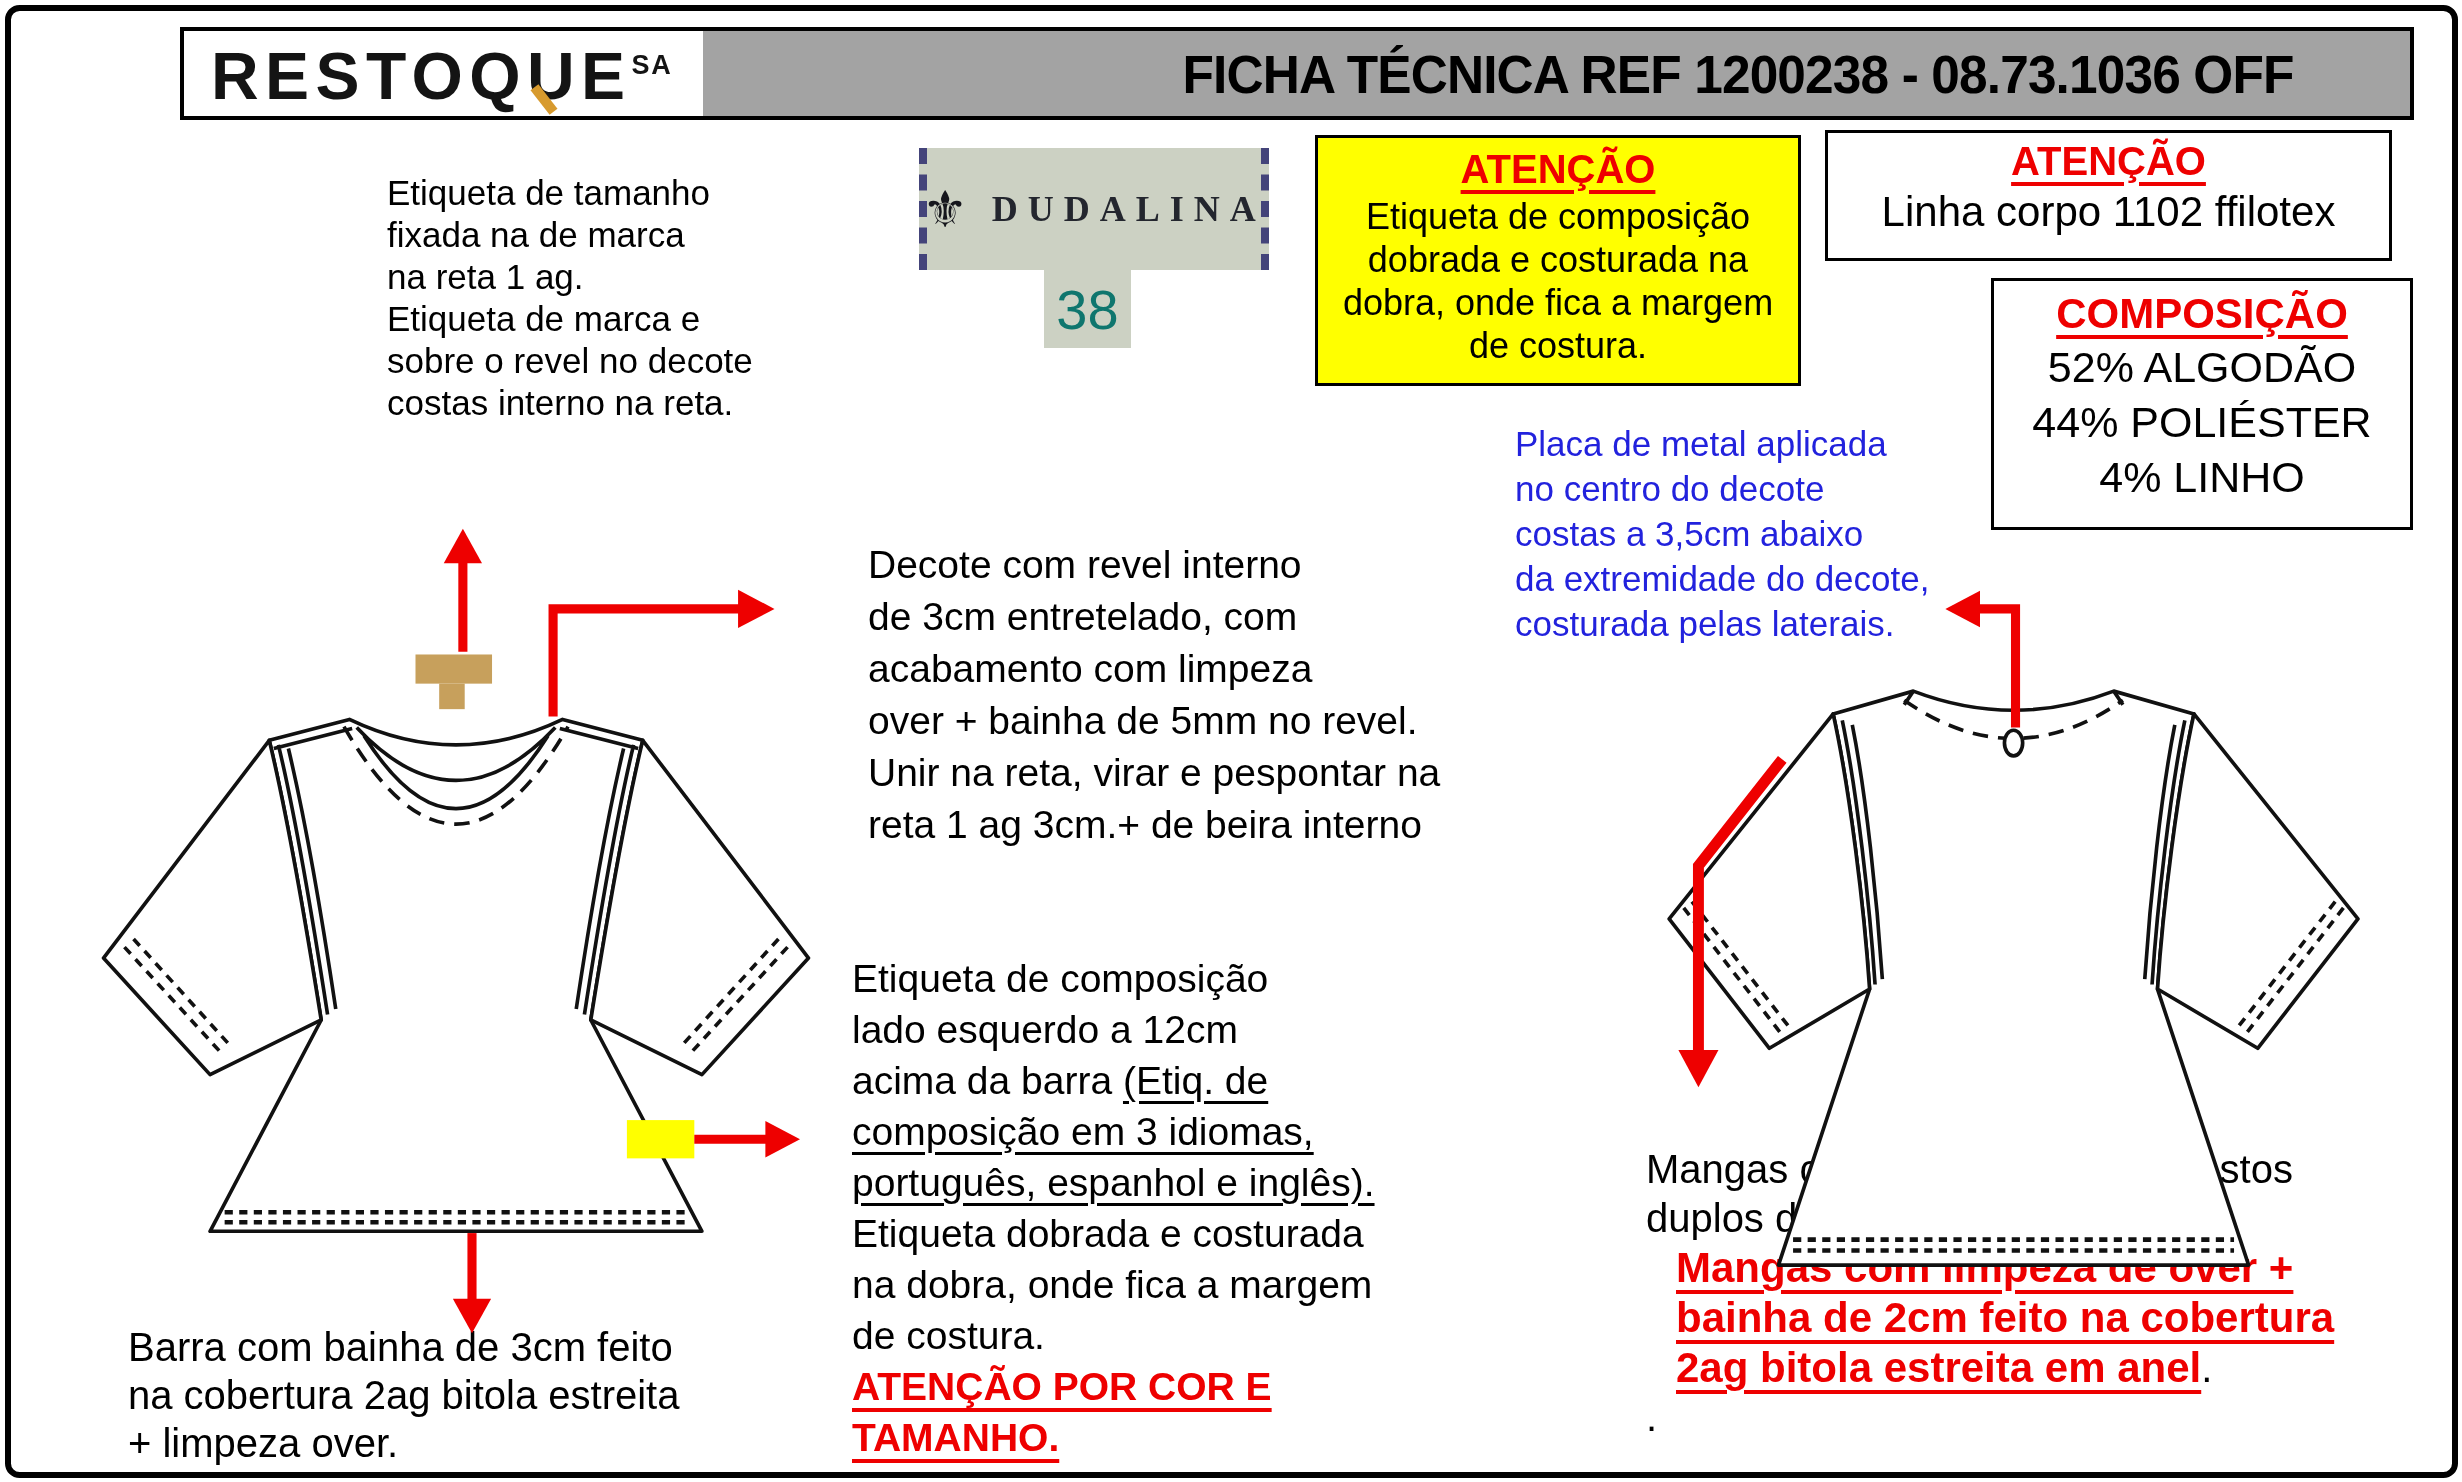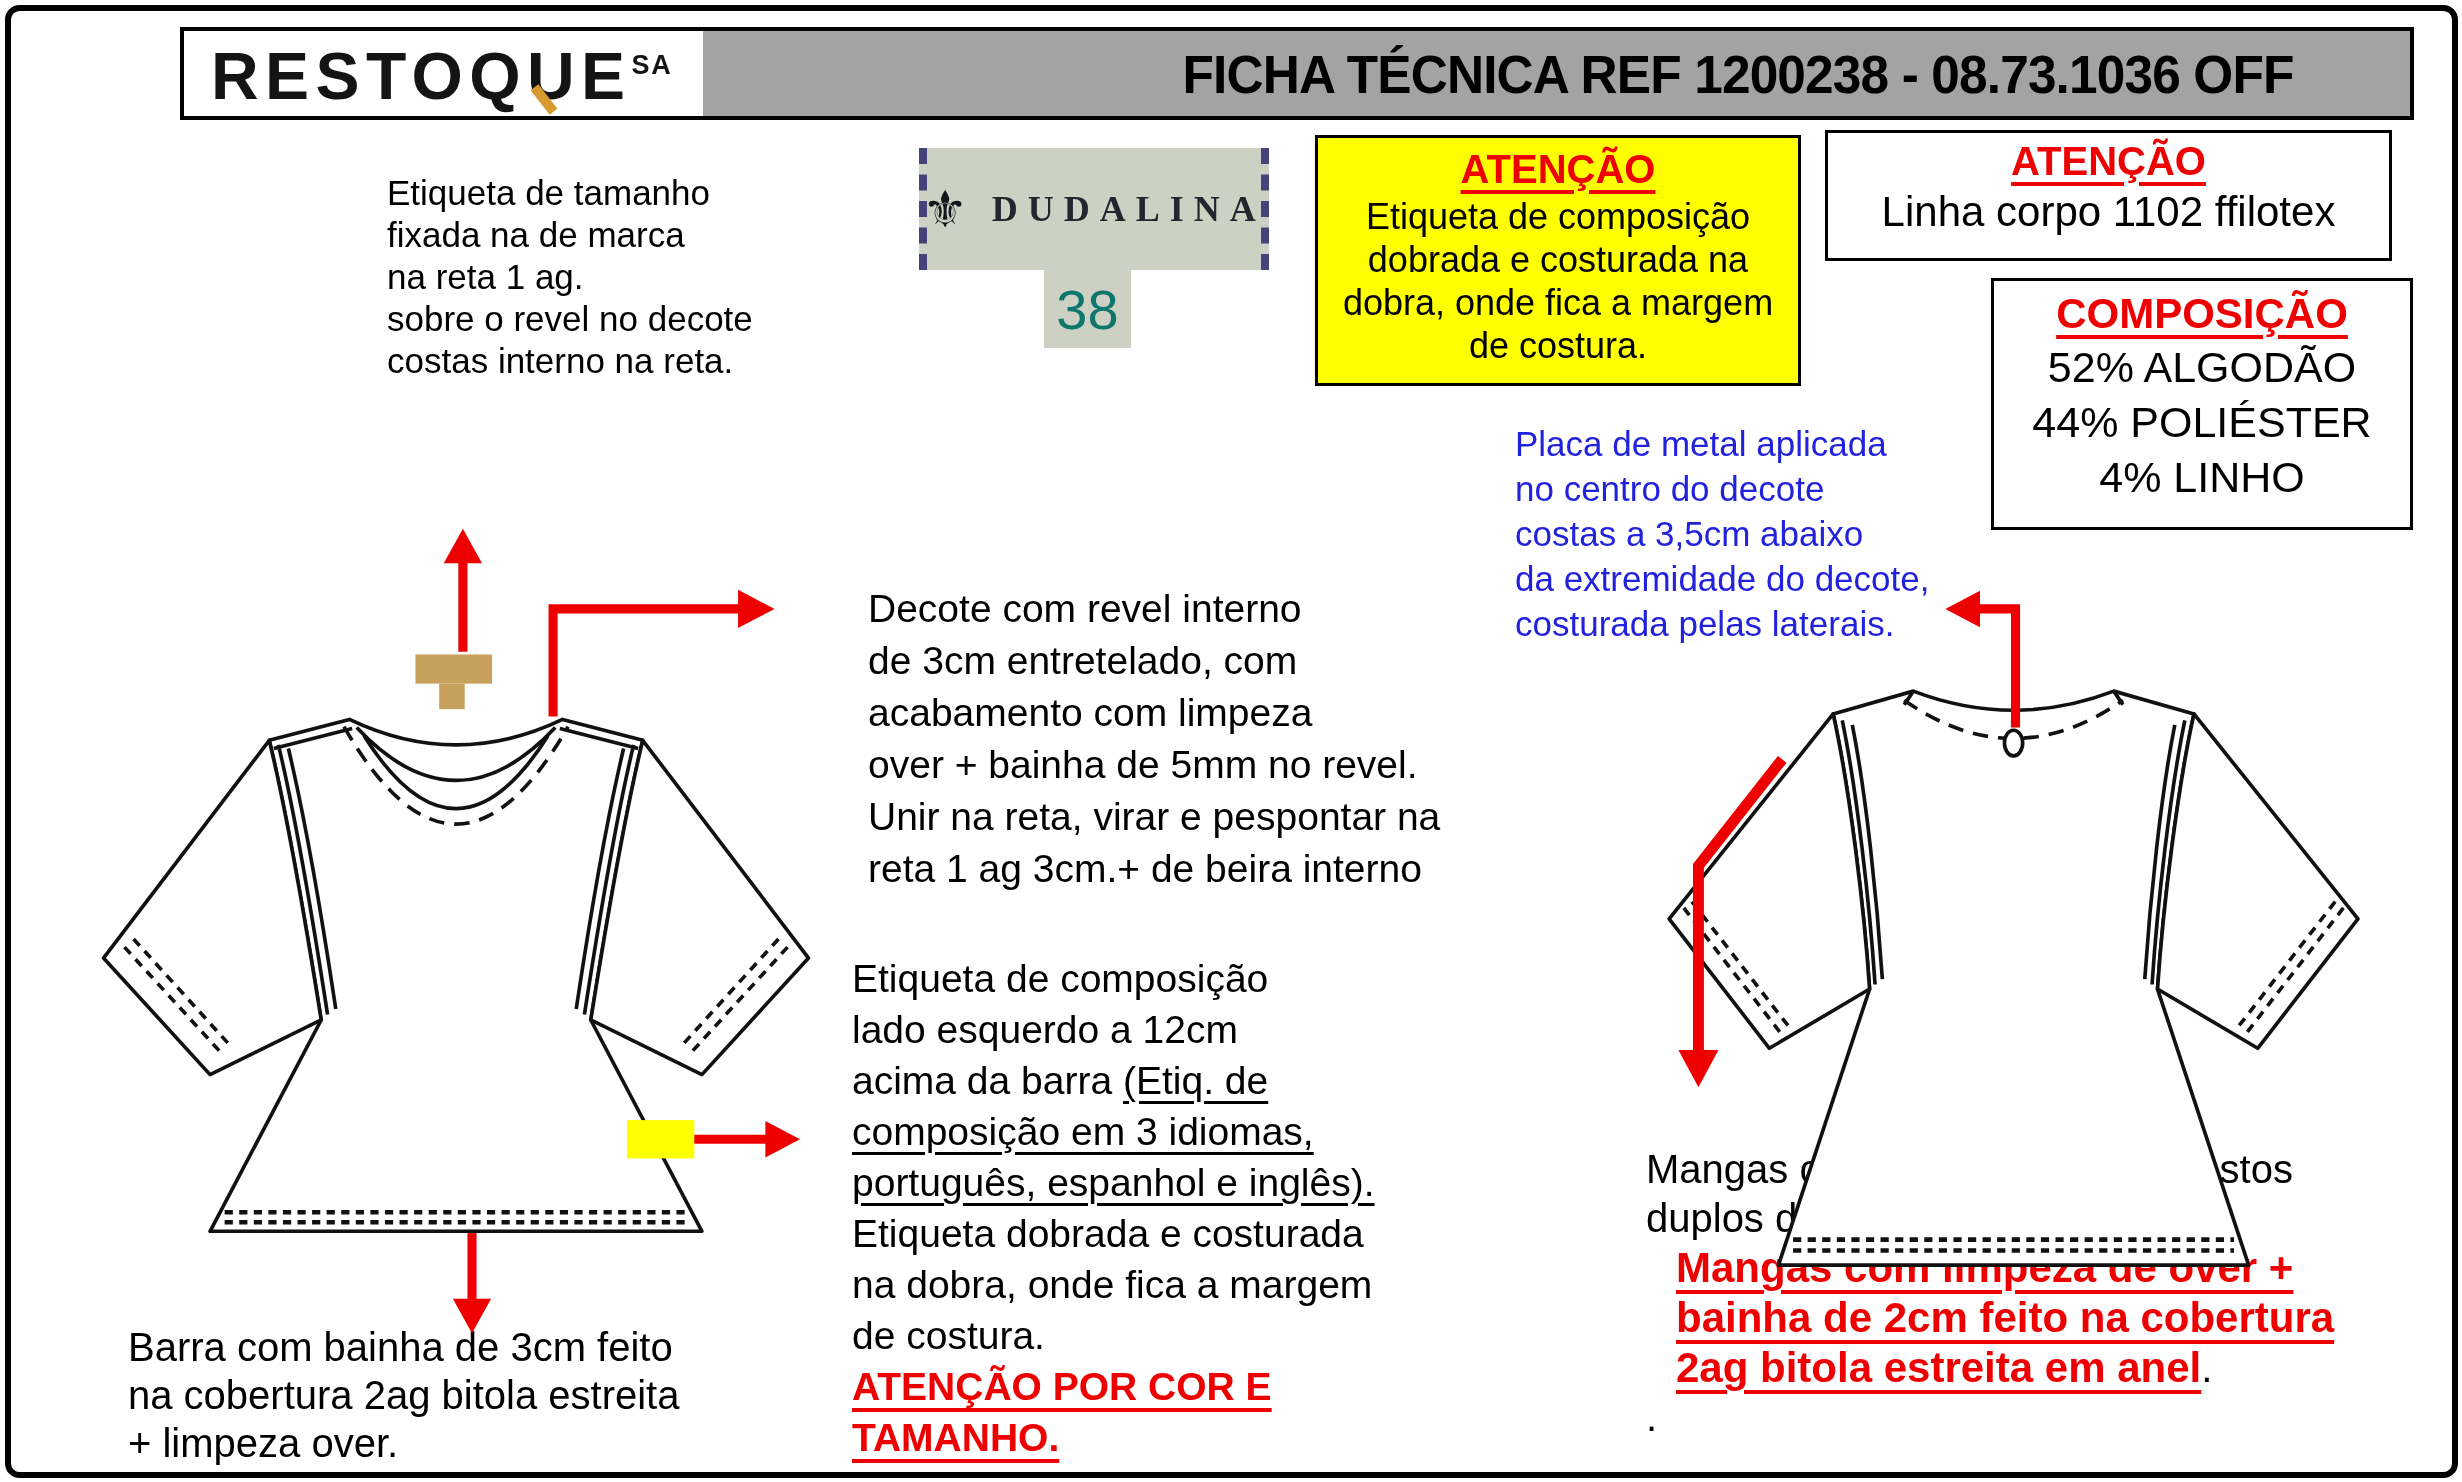--- a/index.html
+++ b/index.html
@@ -34,21 +34,21 @@
   }
   #header-title{
     position:absolute;left:898px;top:12.8px;width:1312px;text-align:center;
     font-weight:700;font-size:53px;letter-spacing:-0.9px;white-space:nowrap;
     transform:scaleX(0.97);transform-origin:center;
   }
   
   .note{white-space:nowrap;}
   .note .ln{display:block;}
   #note-top-left{left:387px;top:128px;font-size:35px;line-height:42px;margin-top:44px;}
-  #note-decote{left:868px;top:539px;font-size:39px;line-height:52px;margin-top:44px;}
+  #note-decote{left:868px;top:539px;font-size:39px;line-height:52px;}
   #note-metal-plate{left:1515px;top:421px;font-size:35px;line-height:45px;color:#2222dd;}
   #note-comp-label{left:852px;top:953px;font-size:39px;line-height:51px;}
   #note-barra{left:128px;top:1323px;font-size:40px;line-height:48px;}
   #note-mangas{left:1646px;top:1145px;font-size:40px;line-height:49px;}
   .u{text-decoration:underline;text-decoration-thickness:2.7px;text-underline-offset:7.3px;}
   .red-u{
     color:#ee0000;font-weight:700;
     text-decoration:underline;text-decoration-thickness:3.6px;text-underline-offset:8.2px;
   }
   #note-mangas .red-u, #note-mangas .red{font-size:42px;margin-left:30px;}
@@ -97,20 +97,21 @@
     <div id="logo-text"><span>RESTOQUE</span><span id="logo-sup">SA</span></div>
     <div id="logo-q-tail"></div>
   </div>
   <div id="header-title">FICHA TÉCNICA REF 1200238 - 08.73.1036 OFF</div>
 </div>
 
 <div class="abs note" id="note-top-left">
     <div class="ln"><span>Etiqueta de tamanho</span></div>
     <div class="ln"><span>fixada na de marca</span></div>
     <div class="ln"><span>na reta 1 ag.</span></div>
+    <div class="ln"><span>Etiqueta de marca e</span></div>
     <div class="ln"><span>sobre o revel no decote</span></div>
     <div class="ln"><span>costas interno na reta.</span></div>
   </div>
 
 <div class="abs" id="brand-label">
   <span id="fleur-icon">⚜</span>
   <span id="brand-name">DUDALINA</span>
 </div>
 <div class="abs" id="size-tag">
   <span id="size-tag-value">38</span>

